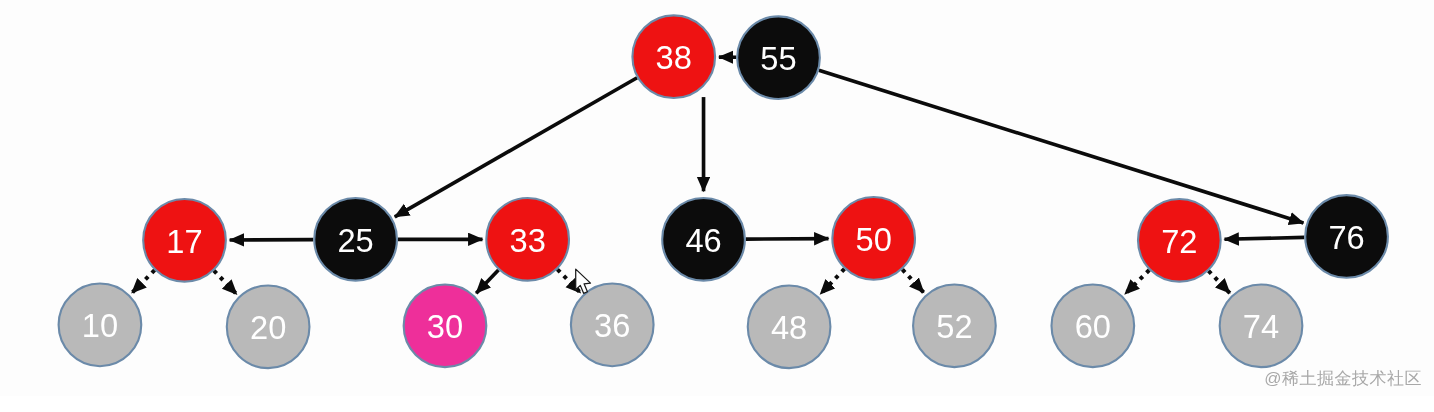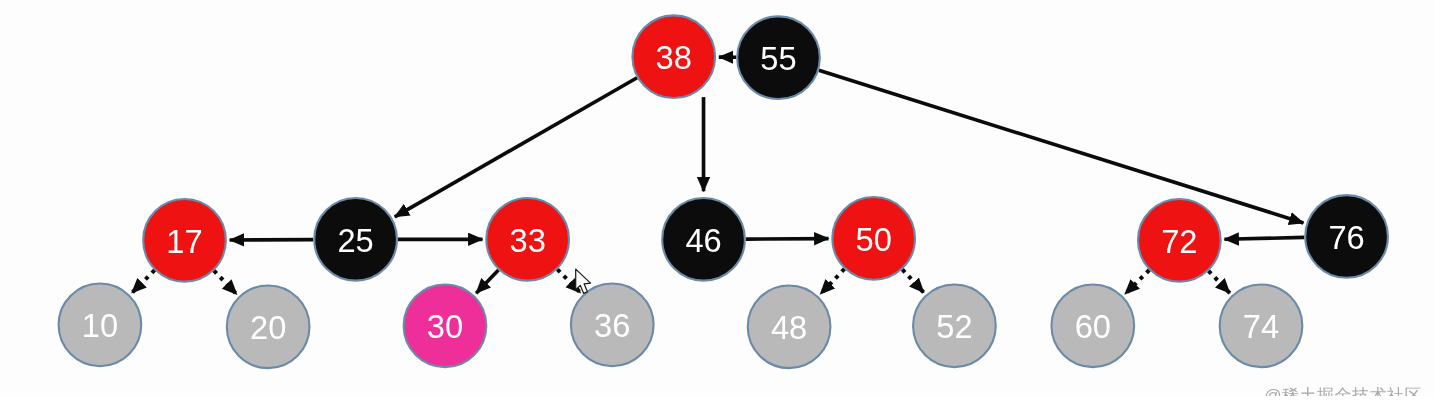--- a/index.html
+++ b/index.html
@@ -11,21 +11,21 @@
     font-family:"Liberation Sans",sans-serif;
   }
   .stage svg{position:absolute;left:0;top:0;width:100%;height:100%;display:block;}
   .stage svg text{
     font-family:"Liberation Sans",sans-serif;
     font-size:34px;
     fill:#ffffff;
   }
   .watermark{
     position:absolute;
-    top:384px;right:12px;
+    top:367px;right:12px;
     font-size:17px;
     letter-spacing:.5px;
     color:#a8a8a8;
     user-select:none;
   }
 </style>
 </head>
 <body>
 
 <div class="stage">

